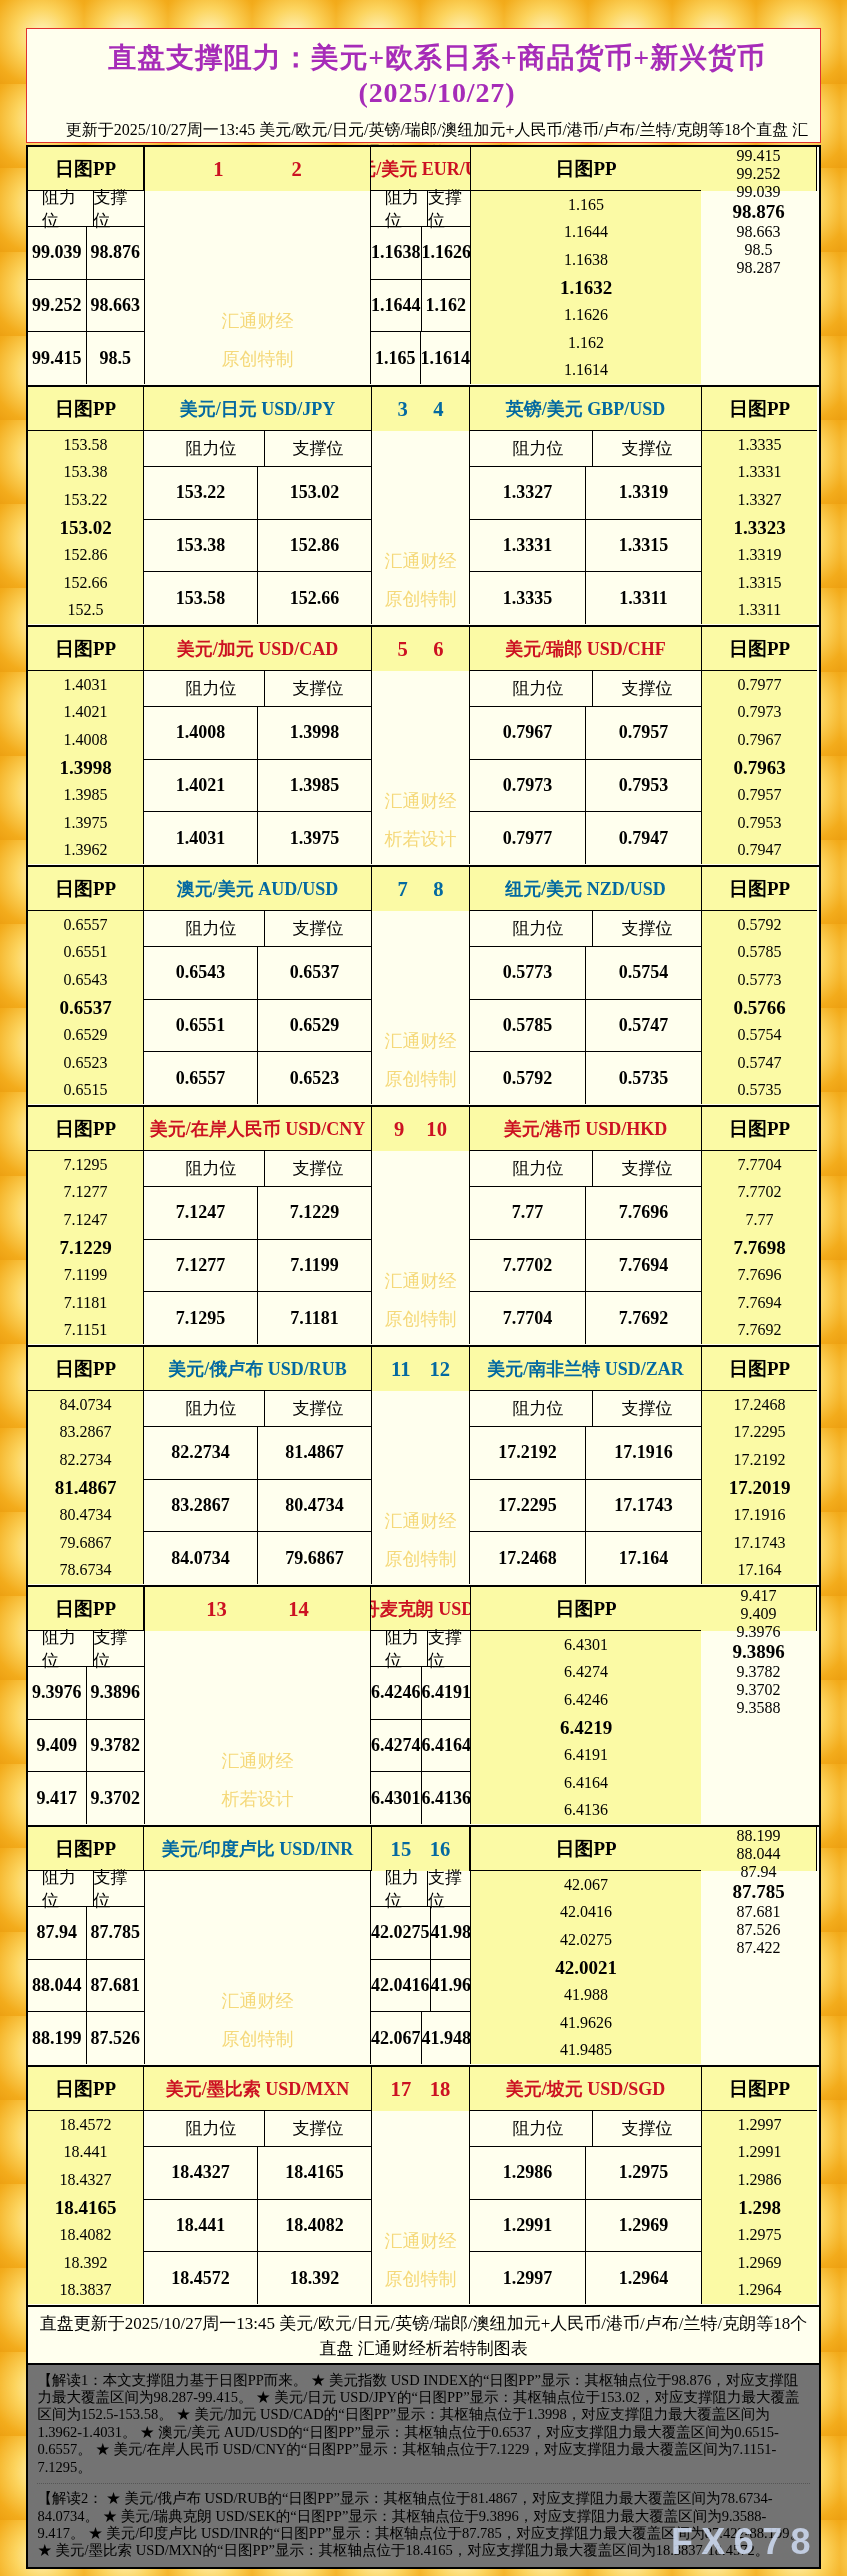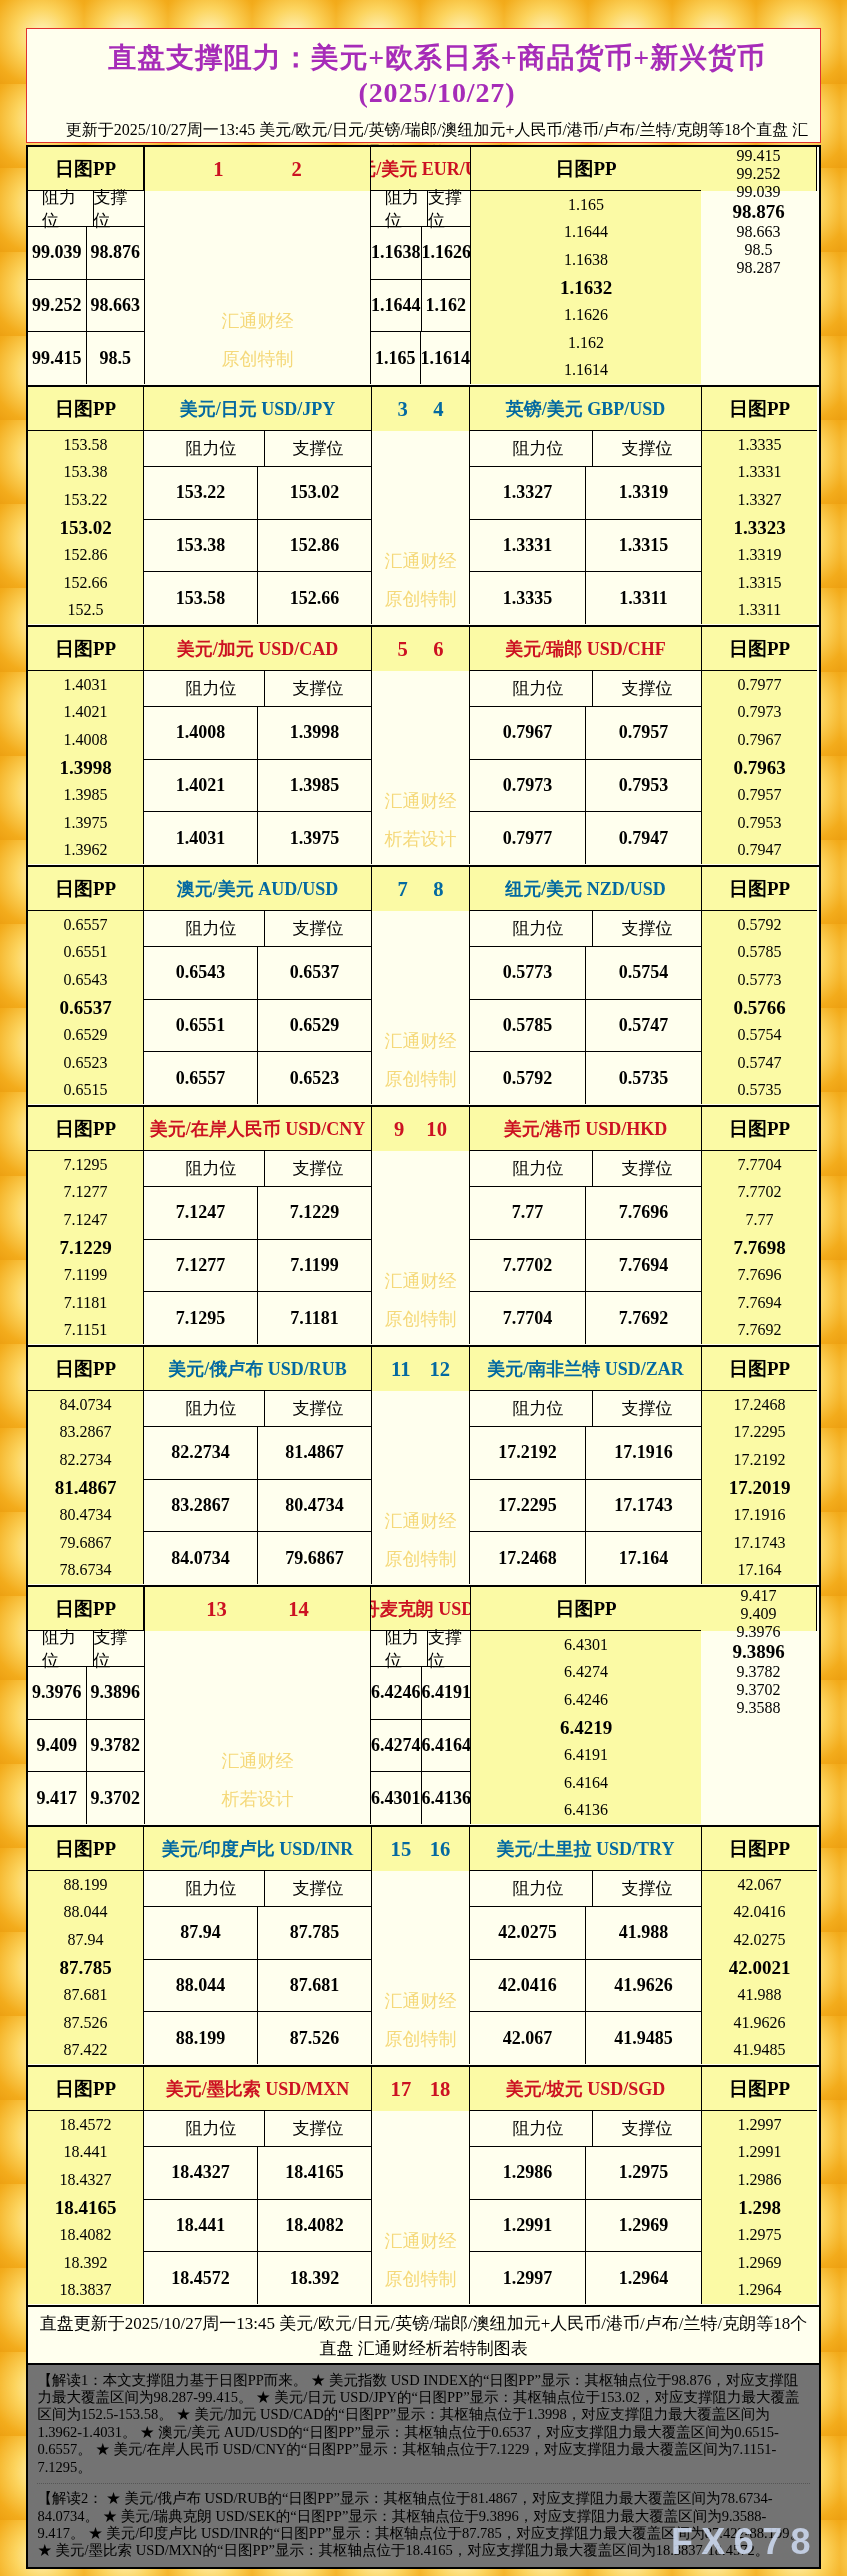--- a/index.html
+++ b/index.html
@@ -678,23 +678,20 @@
     </div>
     <div class="hcell">
       <span class="pair-name js-pair-left">美元/印度卢比 USD/INR</span>
     </div>
     <div class="hcell c3 nobb">
       <div class="pair-nums">
         <span class="js-num-left">15</span>
         <span class="js-num-right">16</span>
       </div>
     </div>
-    <div class="hcell">
-      <span class="pair-name js-pair-right">美元/土里拉 USD/TRY</span>
-    </div>
     <div class="hcell c5">
       <span class="pp-label js-pp-label">日图PP</span>
     </div>
 
     <div class="pp-col c1 js-pp-left">
               <div class="pp-val">88.199</div>
               <div class="pp-val">88.044</div>
               <div class="pp-val">87.94</div>
               <div class="pp-val pivot">87.785</div>
               <div class="pp-val">87.681</div>

